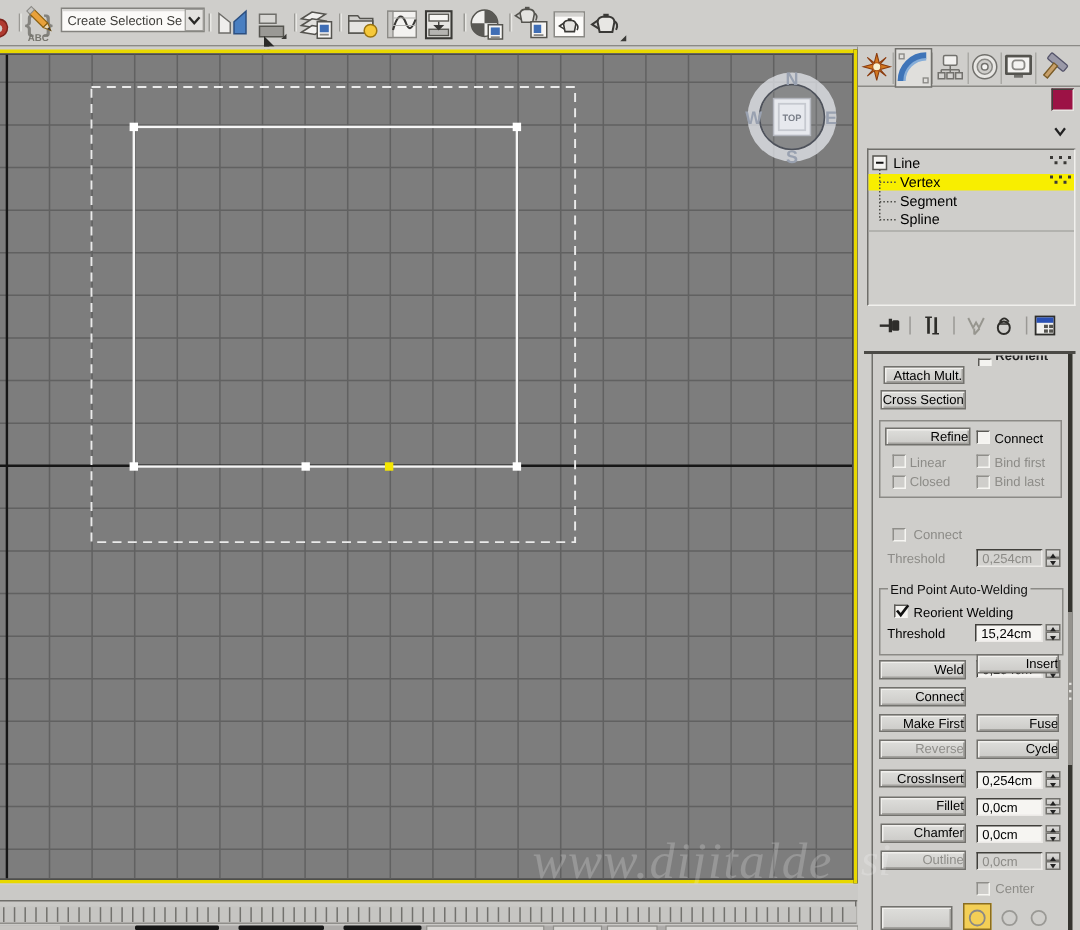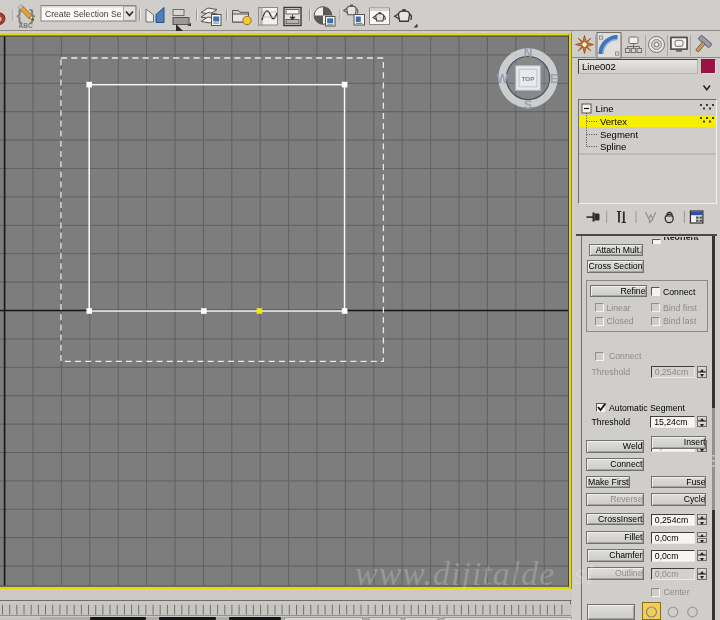--- a/index.html
+++ b/index.html
@@ -381,21 +381,20 @@
    <rect x="-4" y="-4.2" width="8" height="6" fill="none" stroke="#8a8985" stroke-width="1.2" rx="2"></rect>
    <rect x="-3" y="5.5" width="6" height="1.8" fill="#72716d"></rect>
   </g>
 
   <g transform="translate(130.5,13.5) rotate(40)">
    <rect x="-7" y="-6.5" width="14" height="5" fill="#9a99a8" stroke="#55546a" stroke-width="0.9" rx="1"></rect>
    <rect x="-1.6" y="-2" width="3.2" height="10.5" fill="#c8a06a" stroke="#7a5c28" stroke-width="0.9"></rect>
   </g>
 </svg>
 
-<div class="abs" style="left:578px;top:59px;width:120px;height:15.4px;background:linear-gradient(180deg,#e6e5e2,#cfcecb);border:1px solid;border-color:#403f3b #b5b4b0 #b5b4b0 #403f3b;font-size:9.5px;color:#000;line-height:14px;padding-left:3px;">Line002</div>
 <div class="abs" style="left:700.8px;top:59px;width:15.4px;height:15.4px;background:#9c1245;border:1px solid;border-color:#403f3b #e6e5e2 #e6e5e2 #403f3b;"></div>
 
 <svg class="abs" style="left:702px;top:83.5px" width="10" height="8" viewBox="0 0 10 8">
         <path d="M 1.5 1.5 L 4.8 5.8 L 8 1.5" fill="none" stroke="#222" stroke-width="1.5"></path>
       </svg>
 
 <div class="abs" style="left:577.5px;top:99px;width:139.5px;height:105px;background:#cfcecb;border:1px solid;border-color:#6f6e6a #f1f0ed #f1f0ed #6f6e6a;"></div>
 <svg class="abs" style="left:577.5px;top:99px" width="139" height="104" viewBox="0 0 139 104">
 
   <rect x="1" y="17" width="137" height="11" fill="#f8ee00"></rect>
@@ -504,42 +503,45 @@
 
 <div class="cb dis" style="left:594.5px;top:351.5px;"></div>
 <div class="lbl dis" style="left:609px;top:351.2px;">Connect</div>
 <div class="lbl dis" style="left:591.5px;top:367.3px;">Threshold</div>
 <div class="spin dis" style="left:650.8px;top:366px;width:44.5px;height:11.8px;line-height:10.5px;">0,254cm</div>
 <div class="spinarr" style="left:696.5px;top:366px;">
         <div class="sa up" style="top:0;"></div>
         <div class="sa dn" style="top:5.9px;"></div>
       </div>
 
+<div class="grp" style="left:585.5px;top:392.3px;width:123px;height:44.5px;">
+ <div class="gtitle" style="left:5px;color:#111;">End Point Auto-Welding</div>
+</div>
 <div class="cb" style="left:595.5px;top:403.3px;"></div>
 <svg class="abs" style="left:595.5px;top:402px" width="12" height="12" viewBox="0 0 12 12">
         <path d="M 2 5 L 4.5 8 L 9.5 1.5" fill="none" stroke="#111" stroke-width="1.8"></path>
       </svg>
-<div class="lbl" style="left:609px;top:402.9px;">Automatic Segment</div>
+<div class="lbl" style="left:609px;top:402.9px;">Reorient Welding</div>
 <div class="lbl" style="left:591.5px;top:417px;">Threshold</div>
 <div class="spin" style="left:650.2px;top:415.6px;width:45px;height:12px;">15,24cm</div>
 <div class="spinarr" style="left:696.5px;top:415.6px;">
         <div class="sa up" style="top:0;"></div>
         <div class="sa dn" style="top:5.9px;"></div>
       </div>
 
 <div class="btn" style="left:585.5px;top:439.5px;width:58px;height:13px;line-height:11px;">Weld</div>
 <div class="spin" style="left:650.8px;top:440.4px;width:44.7px;height:12.1px;">0,254cm</div>
 <div class="spinarr" style="left:697px;top:440.4px;">
         <div class="sa up" style="top:0;"></div>
         <div class="sa dn" style="top:5.9px;"></div>
       </div>
 
 <div class="btn" style="left:585.5px;top:458.2px;width:58px;height:12.8px;">Connect</div>
 <div class="btn" style="left:650.8px;top:436px;width:55.7px;height:12.8px;">Insert</div>
-<div class="btn" style="left:585.5px;top:475.7px;width:44px;height:12.8px;">Make First</div>
+<div class="btn" style="left:585.5px;top:475.7px;width:58px;height:12.8px;">Make First</div>
 <div class="btn" style="left:650.8px;top:475.7px;width:55.7px;height:12.8px;">Fuse</div>
 <div class="btn dis" style="left:585.5px;top:493.2px;width:58px;height:12.8px;">Reverse</div>
 <div class="btn" style="left:650.8px;top:493.2px;width:55.7px;height:12.8px;">Cycle</div>
 
 <div class="btn" style="left:585.5px;top:512.7px;width:58px;height:12.8px;">CrossInsert</div>
 <div class="spin" style="left:650.8px;top:513.5px;width:44.7px;height:12px;">0,254cm</div>
 <div class="spinarr" style="left:697px;top:513.5px;">
         <div class="sa up" style="top:0;"></div>
         <div class="sa dn" style="top:5.9px;"></div>
       </div>

